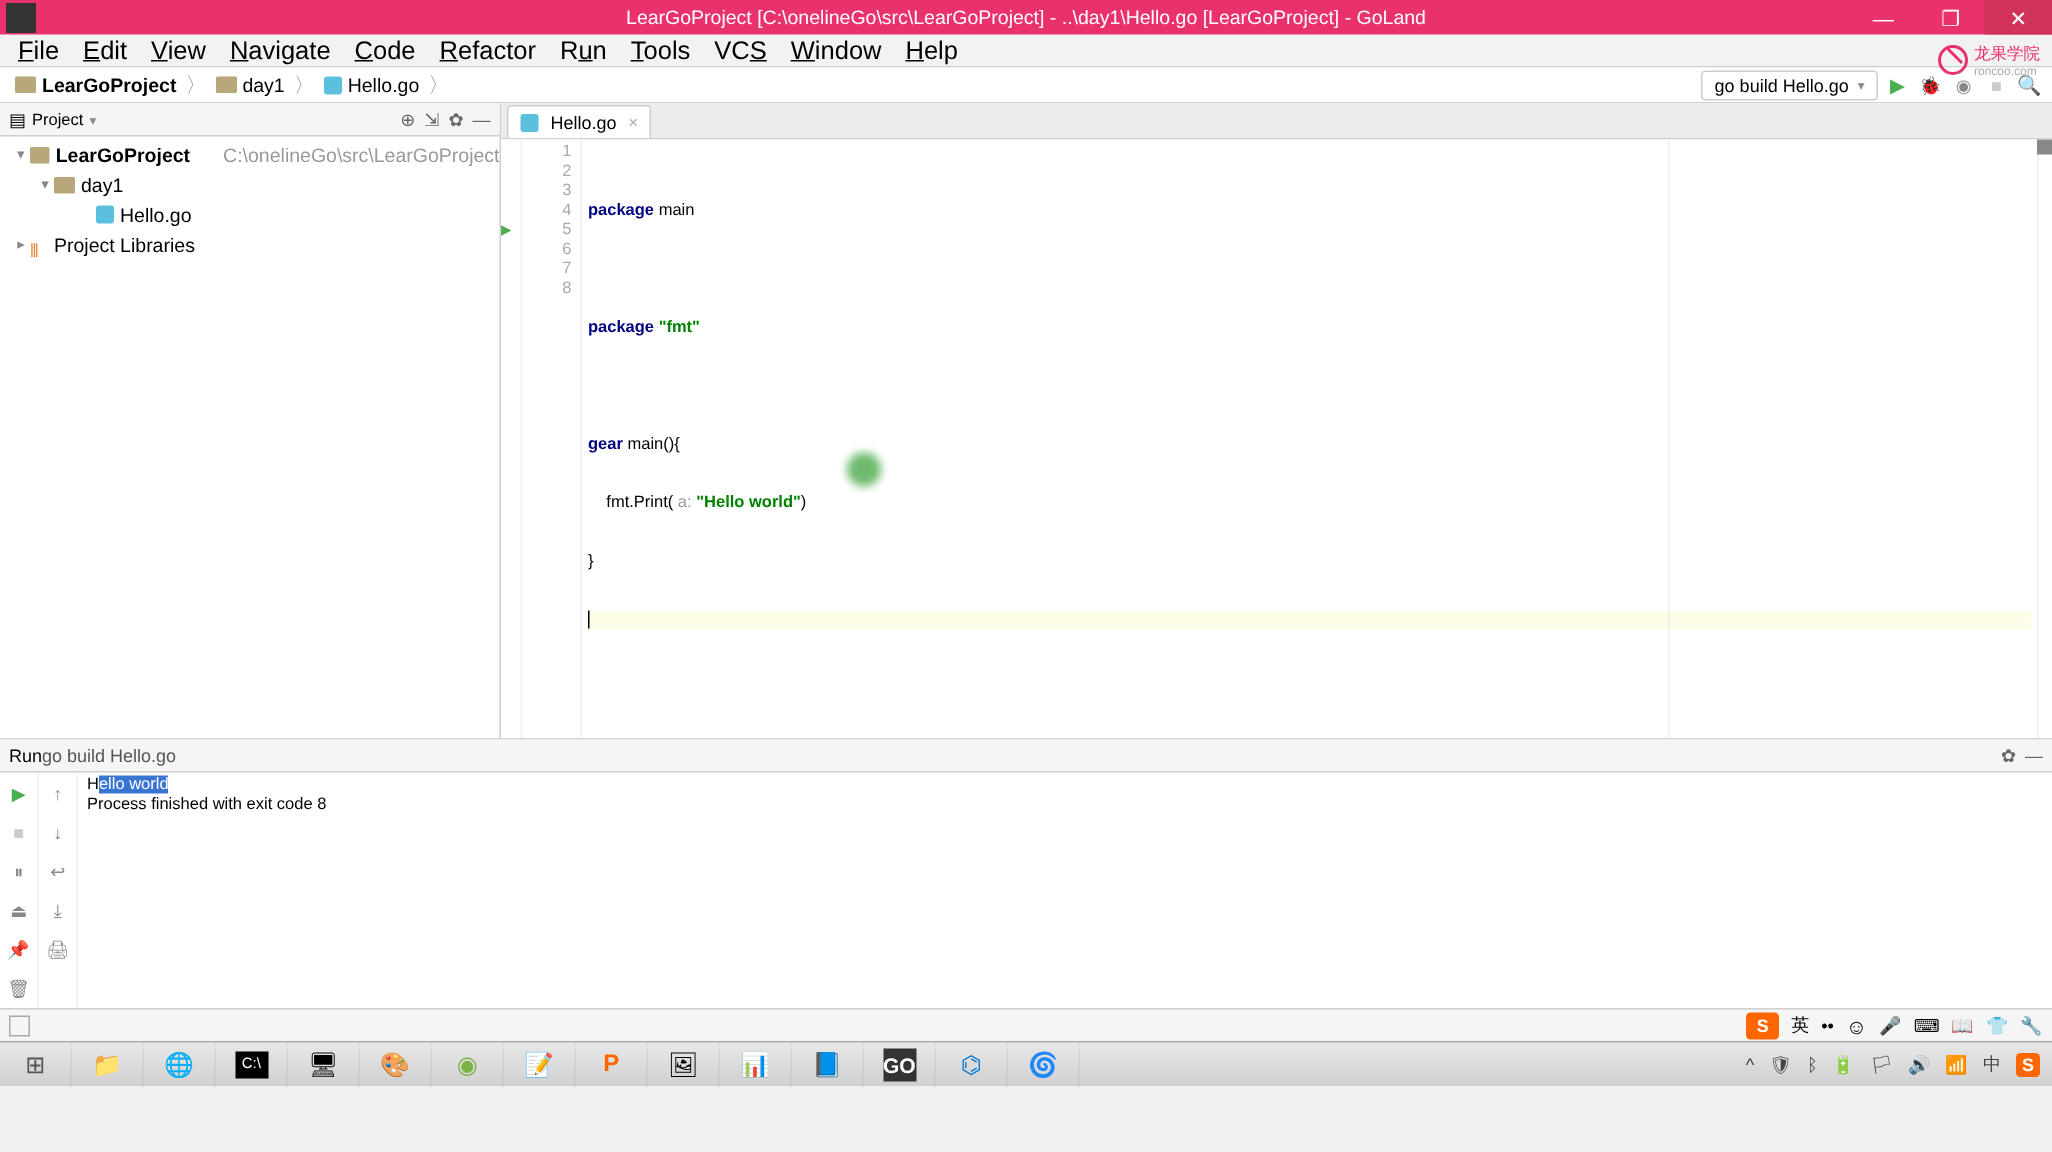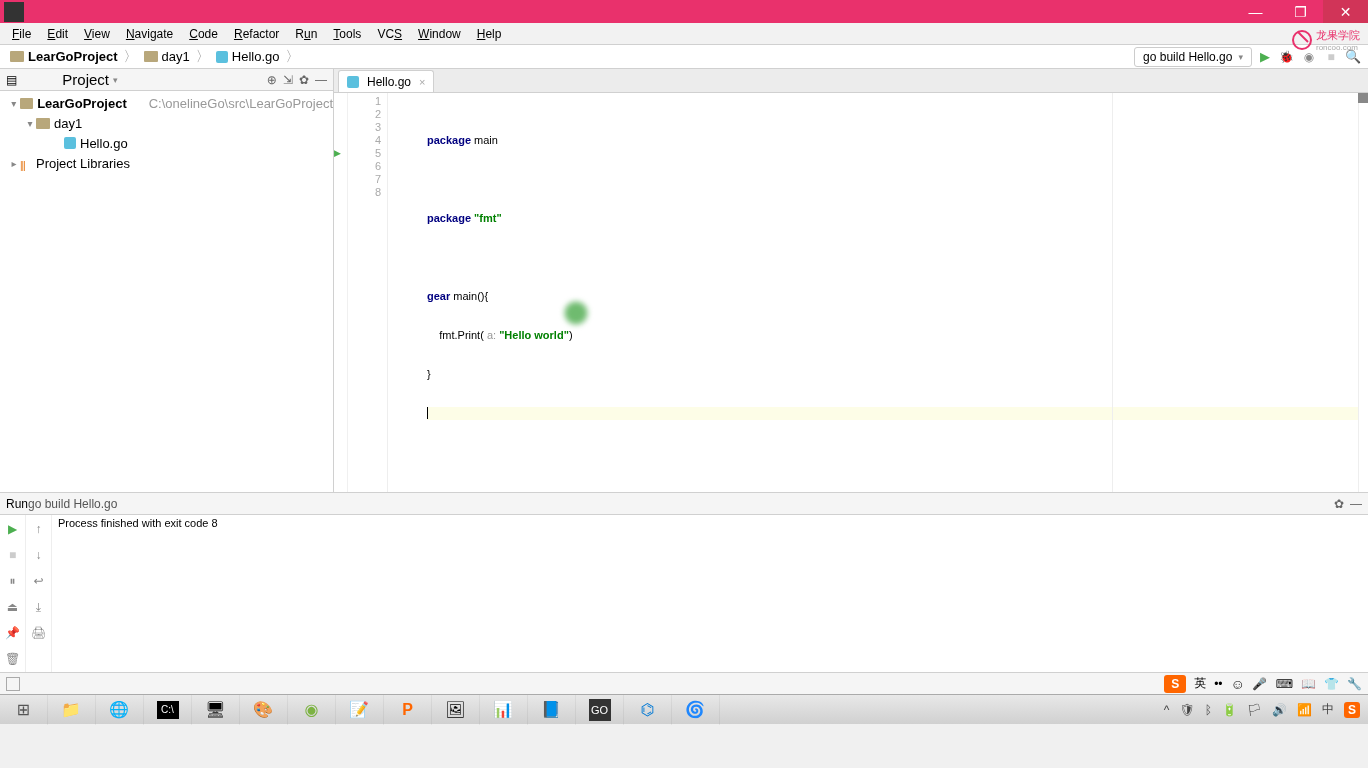--- a/index.html
+++ b/index.html
@@ -8,21 +8,21 @@
 
 .titlebar { height: 23px; background: #e9316c; display: flex; align-items: center; color: #fff; position: relative; }
 .titlebar .app-icon { width: 20px; height: 20px; margin: 0 4px; background: #333; display: inline-block; }
 .titlebar .title-text { position: absolute; left: 50%; transform: translateX(-50%); font-size: 13px; }
 .titlebar .win-controls { margin-left: auto; display: flex; }
 .titlebar .win-btn { width: 45px; height: 23px; display: flex; align-items: center; justify-content: center; font-size: 14px; }
 .titlebar .win-btn.close { background: #d13458; }
 
 
 .menubar { height: 22px; background: #f2f2f2; display: flex; align-items: center; padding: 0 4px; border-bottom: 1px solid #d0d0d0; }
-.menubar .menu-item { padding: 2px 8px; font-size: 12px; }
+.menubar .menu-item { padding: 2px 8px; font-size: 17px; }
 .menubar .menu-item u { text-decoration: underline; }
 .logo-right { position: absolute; right: 8px; top: 26px; height: 28px; display: flex; align-items: center; color: #e9316c; font-size: 11px; }
 .logo-right svg { margin-right: 2px; }
 
 
 .toolbar-row { height: 24px; background: #fff; display: flex; align-items: center; padding: 0 6px; border-bottom: 1px solid #d0d0d0; }
 .breadcrumb { display: flex; align-items: center; gap: 0; }
 .breadcrumb .bc-item { display: flex; align-items: center; padding: 0 4px; font-size: 13px; }
 .breadcrumb .chevron { color: #999; padding: 0 2px; font-size: 14px; }
 .folder-icon-sm { width: 14px; height: 11px; background: #b8a77b; display: inline-block; margin-right: 4px; border-radius: 1px; }
@@ -34,21 +34,21 @@
 .run-icon { color: #4caf50; font-size: 13px; }
 .bug-icon { color: #4caf50; font-size: 12px; }
 .search-icon { color: #666; font-size: 13px; }
 
 
 .main-area { display: flex; height: 423px; background: #fff; }
 
 
 .project-panel { width: 334px; border-right: 1px solid #d0d0d0; display: flex; flex-direction: column; background: #fff; }
 .project-header { height: 22px; display: flex; align-items: center; padding: 0 6px; border-bottom: 1px solid #d0d0d0; background: #f5f5f5; }
-.project-header .title { font-size: 15px; margin-left: 41px; }
+.project-header .title { font-size: 11px; }
 .project-header .dropdown-arrow { margin-left: 4px; color: #888; font-size: 9px; }
 .project-header .ph-right { margin-left: auto; display: flex; gap: 6px; color: #666; }
 .project-tree { flex: 1; padding: 2px 0; overflow: auto; }
 .tree-row { display: flex; align-items: center; height: 20px; padding-left: 8px; font-size: 13px; }
 .tree-row .arrow { width: 12px; color: #888; font-size: 10px; text-align: center; }
 .tree-row .folder-icon { width: 14px; height: 11px; background: #b8a77b; margin-right: 4px; border-radius: 1px; }
 .tree-row .go-icon { width: 12px; height: 12px; background: #5bc0de; margin-right: 4px; border-radius: 2px; }
 .tree-row .lib-icon { width: 12px; height: 12px; display: inline-block; margin-right: 4px; }
 .tree-row .lib-icon::before { content: "|||"; color: #e67e22; font-size: 10px; letter-spacing: -1px; }
 .tree-row .bold { font-weight: bold; }
@@ -64,21 +64,21 @@
 .editor-body { flex: 1; display: flex; background: #fff; position: relative; }
 .gutter { width: 40px; background: #fff; border-right: 1px solid #eee; text-align: right; padding: 2px 6px 0 0; color: #aaa; font-family: "Consolas", monospace; font-size: 11px; line-height: 13px; }
 .gutter .gutter-line { height: 13px; position: relative; }
 .gutter .gutter-line .run-marker { position: absolute; left: -14px; color: #4caf50; font-size: 9px; }
 .gutter-extra { width: 14px; background: #fff; border-right: 1px solid #f0f0f0; }
 .code { flex: 1; font-family: "Consolas", monospace; font-size: 11px; line-height: 13px; padding: 2px 4px 0 4px; white-space: pre; position: relative; }
 .kw { color: #000080; font-weight: bold; }
 .str { color: #008000; font-weight: bold; }
 .ident { color: #000; }
 .comment-param { color: #999; }
-.code-line { height: 13px; margin-left: 35px; }
+.code-line { height: 13px; }
 .code-line.hl { background: #fdfde7; width: 100%; }
 .cursor { display: inline-block; width: 1px; height: 12px; background: #000; vertical-align: text-bottom; }
 .v-ruler { position: absolute; top: 0; bottom: 0; left: 724px; border-left: 1px solid #eee; }
 .green-blob { position: absolute; left: 174px; top: 206px; width: 28px; height: 28px; border-radius: 50%; background: radial-gradient(circle, #6fbb6f 40%, rgba(111,187,111,0.1) 70%); filter: blur(2px); }
 .editor-right-gutter { width: 10px; background: #fff; border-left: 1px solid #eee; position: relative; }
 .editor-right-gutter .marker-top { position: absolute; top: 0; right: 0; width: 10px; height: 10px; background: #888; }
 
 
 .run-panel { height: 180px; border-top: 1px solid #d0d0d0; background: #fff; display: flex; flex-direction: column; }
 .run-header { height: 22px; background: #f5f5f5; border-bottom: 1px solid #d0d0d0; display: flex; align-items: center; padding: 0 6px; font-size: 12px; }
@@ -103,20 +103,21 @@
 .taskbar { height: 30px; background: linear-gradient(#e8e8e8, #d0d0d0); border-top: 1px solid #aaa; display: flex; align-items: center; }
 .taskbar .tb-item { width: 48px; height: 30px; display: flex; align-items: center; justify-content: center; border-right: 1px solid rgba(0,0,0,0.05); }
 .taskbar .tb-right { margin-left: auto; display: flex; align-items: center; gap: 10px; padding-right: 8px; color: #444; font-size: 12px; }
 .tb-ico { width: 24px; height: 24px; display: flex; align-items: center; justify-content: center; font-size: 16px; }
 </style>
 </head>
 <body>
 
 <div class="titlebar">
   <span class="app-icon"></span>
+  <span class="title-text">LearGoProject [C:\onelineGo\src\LearGoProject] - ..\day1\Hello.go [LearGoProject] - GoLand</span>
   <div class="win-controls">
     <div class="win-btn">—</div>
     <div class="win-btn">❐</div>
     <div class="win-btn close">✕</div>
   </div>
 </div>
 
 <div class="menubar">
   <span class="menu-item"><u>F</u>ile</span>
   <span class="menu-item"><u>E</u>dit</span>
@@ -268,20 +269,21 @@
       <div class="run-btn-ico">🗑</div>
     </div>
     <div class="run-left-btns2">
       <div class="run-btn-ico">↑</div>
       <div class="run-btn-ico">↓</div>
       <div class="run-btn-ico">↩</div>
       <div class="run-btn-ico">⤓</div>
       <div class="run-btn-ico">🖨</div>
     </div>
     <div class="run-output">
+      <div class="out-line"><span>H</span><span class="out-hl">ello world</span></div>
       <div class="out-line">Process finished with exit code 8</div>
     </div>
   </div>
 </div>
 
 <div class="statusbar">
   <span class="sb-icon"></span>
   <div class="sb-right">
     <span class="ime-box">S</span>
     <span>英</span>
@@ -326,21 +328,21 @@
   <div class="tb-item">
       <span class="tb-ico">🖼</span>
     </div>
   <div class="tb-item">
       <span class="tb-ico">📊</span>
     </div>
   <div class="tb-item">
       <span class="tb-ico">📘</span>
     </div>
   <div class="tb-item">
-      <span class="tb-ico" style="background:#333;color:#fff;font-size:11px;width:22px;height:22px;font-weight:normal">GO</span>
+      <span class="tb-ico" style="background:#333;color:#fff;font-size:14px;width:22px;height:22px;font-weight:bold">GO</span>
     </div>
   <div class="tb-item">
       <span class="tb-ico" style="color:#0078d4">⌬</span>
     </div>
   <div class="tb-item">
       <span class="tb-ico">🌀</span>
     </div>
   <div class="tb-right">
     <span>^</span>
     <span>🛡</span>

